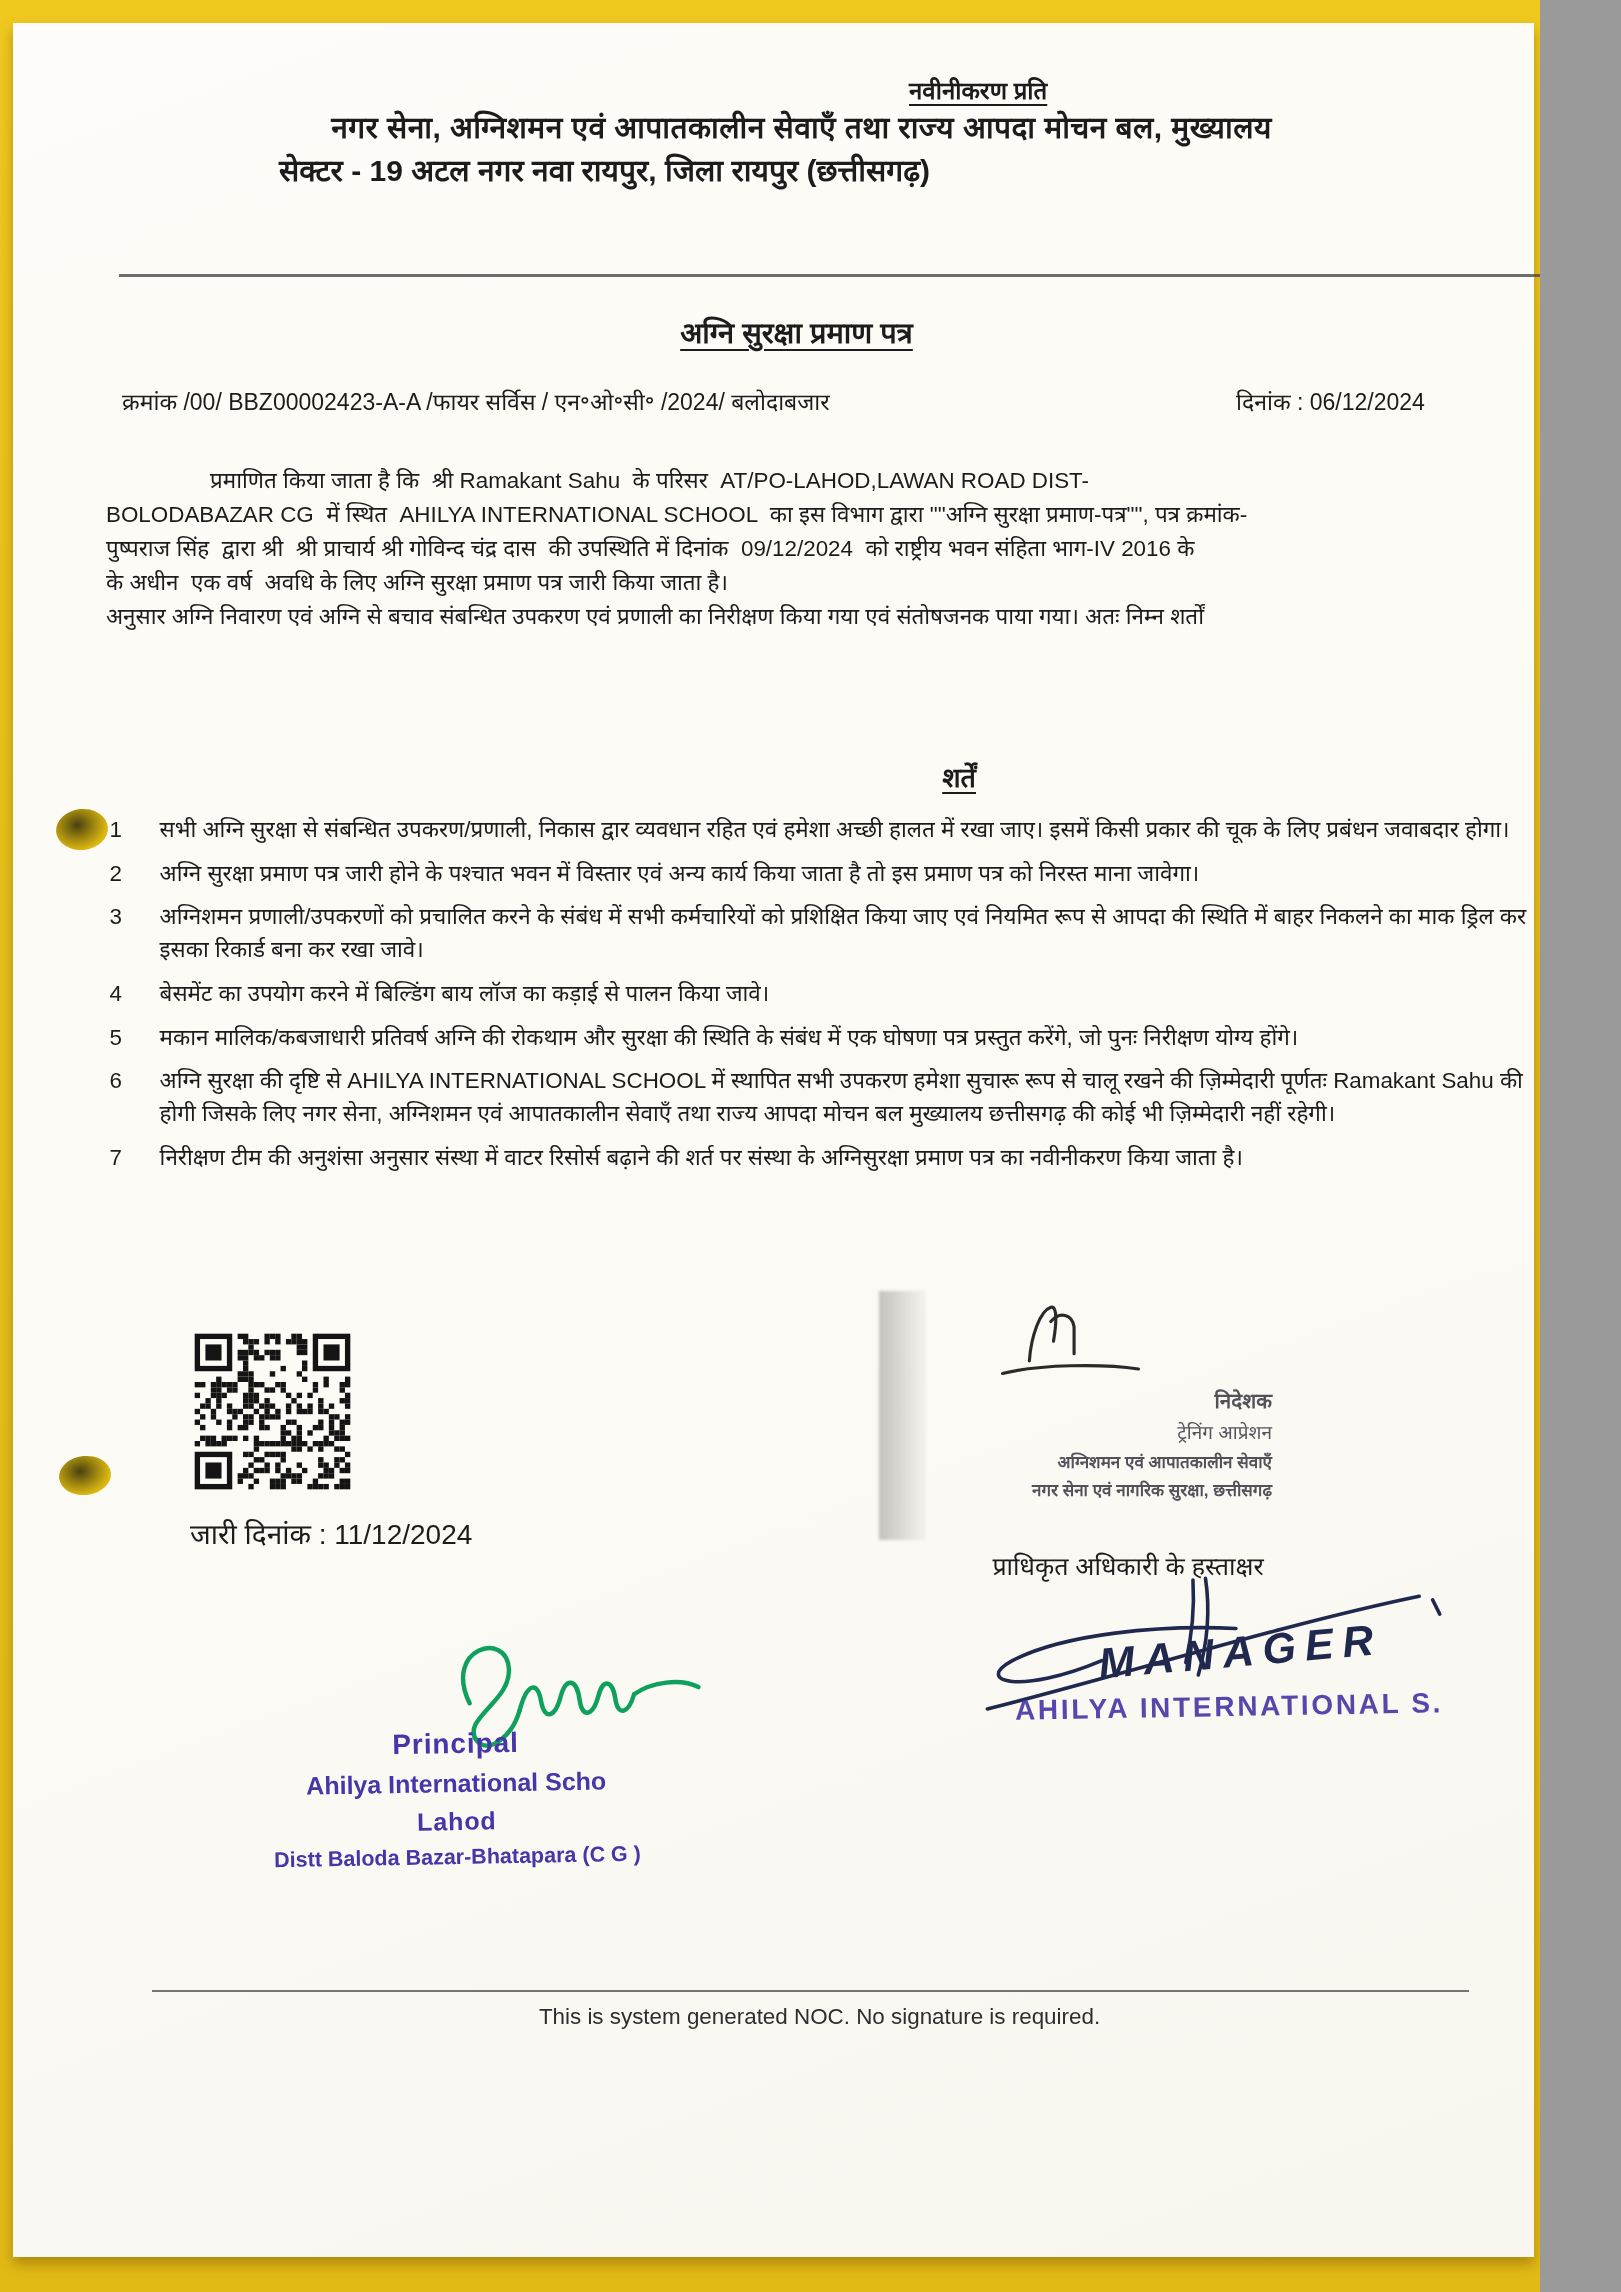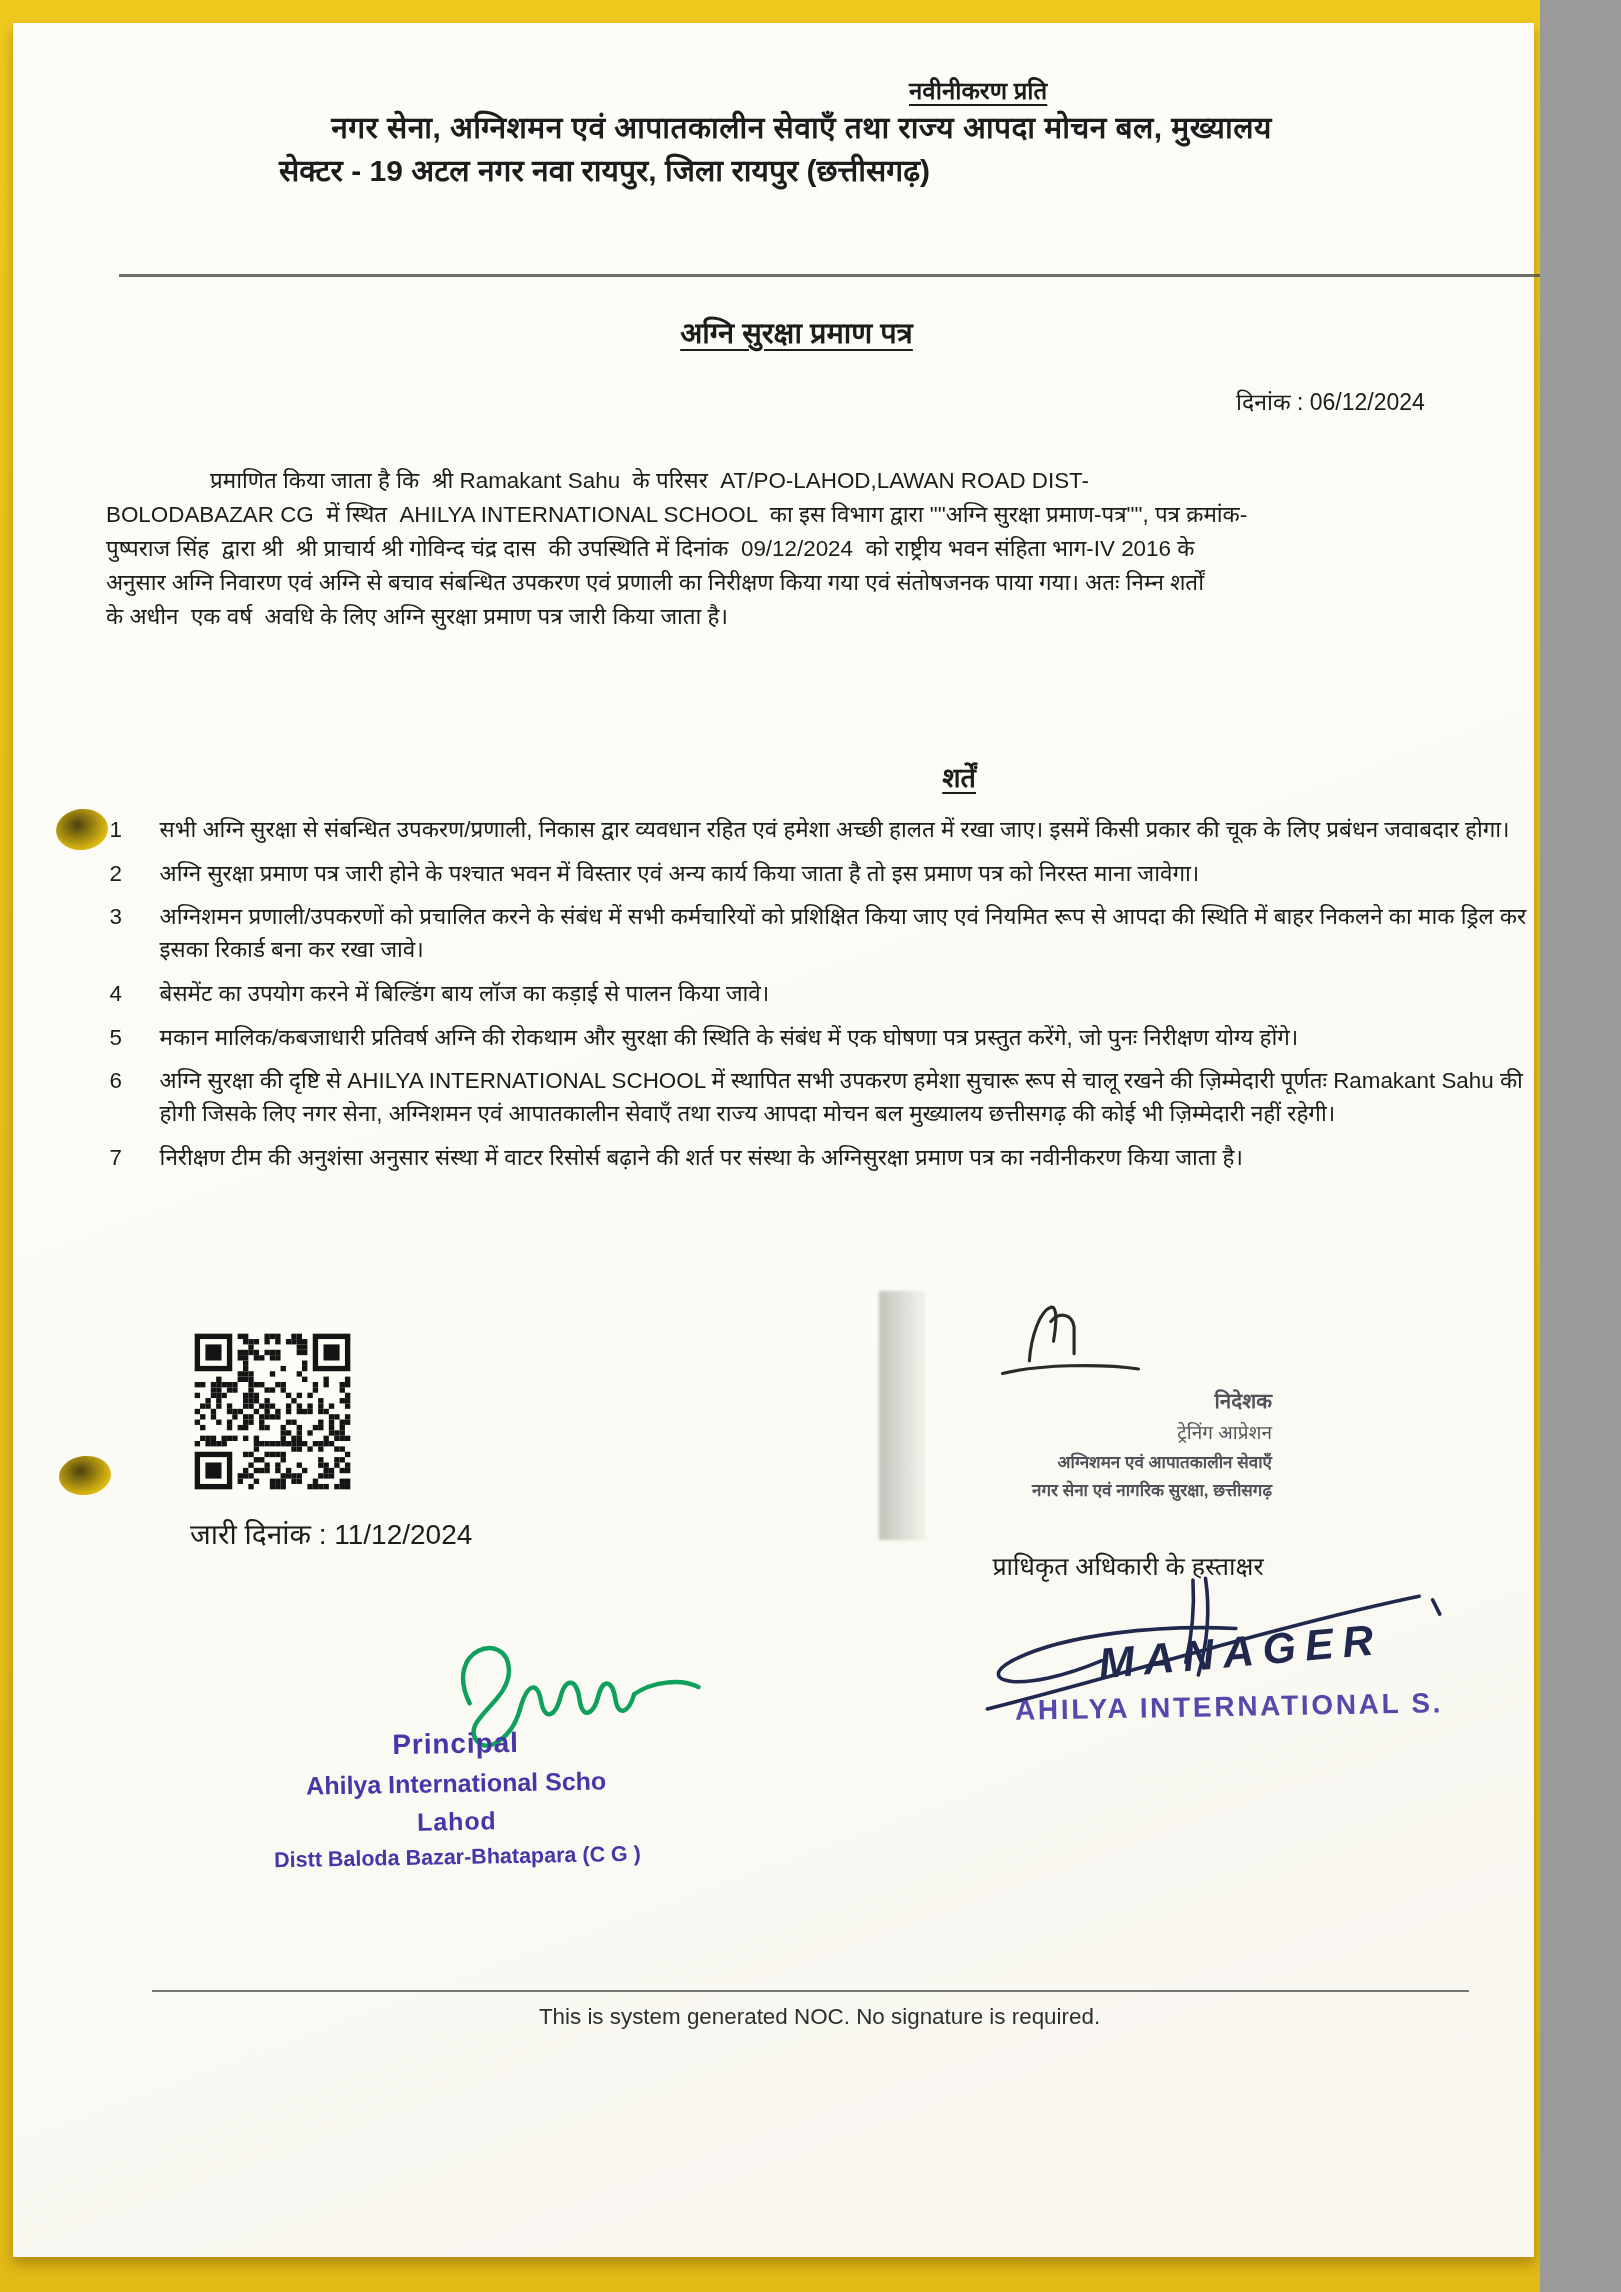--- a/index.html
+++ b/index.html
@@ -67,28 +67,29 @@
   <div class="abs scan-band"></div>
 
   <div class="abs copy-label">नवीनीकरण प्रति</div>
 
   <div class="abs header1">नगर सेना, अग्निशमन एवं आपातकालीन सेवाएँ तथा राज्य आपदा मोचन बल, मुख्यालय</div>
   <div class="abs header2">सेक्टर - 19 अटल नगर नवा रायपुर, जिला रायपुर (छत्तीसगढ़)</div>
   <div class="abs rule-top"></div>
 
   <div class="abs doc-title">अग्नि सुरक्षा प्रमाण पत्र</div>
 
+  <div class="abs ref-num">क्रमांक /00/ BBZ00002423-A-A /फायर सर्विस / एन॰ओ॰सी॰ /2024/ बलोदाबजार</div>
   <div class="abs ref-date">दिनांक : 06/12/2024</div>
 
   <div class="abs body-block" id="body-block">
       <div class="body-line first">प्रमाणित किया जाता है कि  श्री Ramakant Sahu  के परिसर  AT/PO-LAHOD,LAWAN ROAD DIST-</div>
       <div class="body-line">BOLODABAZAR CG  में स्थित  AHILYA INTERNATIONAL SCHOOL  का इस विभाग द्वारा ""अग्नि सुरक्षा प्रमाण-पत्र"", पत्र क्रमांक-</div>
       <div class="body-line">पुष्पराज सिंह  द्वारा श्री  श्री प्राचार्य श्री गोविन्द चंद्र दास  की उपस्थिति में दिनांक  09/12/2024  को राष्ट्रीय भवन संहिता भाग-IV 2016 के</div>
+      <div class="body-line">के अधीन  एक वर्ष  अवधि के लिए अग्नि सुरक्षा प्रमाण पत्र जारी किया जाता है।</div>
       <div class="body-line">अनुसार अग्नि निवारण एवं अग्नि से बचाव संबन्धित उपकरण एवं प्रणाली का निरीक्षण किया गया एवं संतोषजनक पाया गया। अतः निम्न शर्तों</div>
-      <div class="body-line">के अधीन  एक वर्ष  अवधि के लिए अग्नि सुरक्षा प्रमाण पत्र जारी किया जाता है।</div>
     </div>
 
   <div class="abs cond-heading">शर्तें</div>
   <div class="abs conditions" id="conditions">
       <div class="cond-row">
         <div class="cond-num">1</div>
         <div class="cond-text">सभी अग्नि सुरक्षा से संबन्धित उपकरण/प्रणाली, निकास द्वार व्यवधान रहित एवं हमेशा अच्छी हालत में रखा जाए। इसमें किसी प्रकार की चूक के लिए प्रबंधन जवाबदार होगा।</div>
       </div>
       <div class="cond-row">
         <div class="cond-num">2</div>

